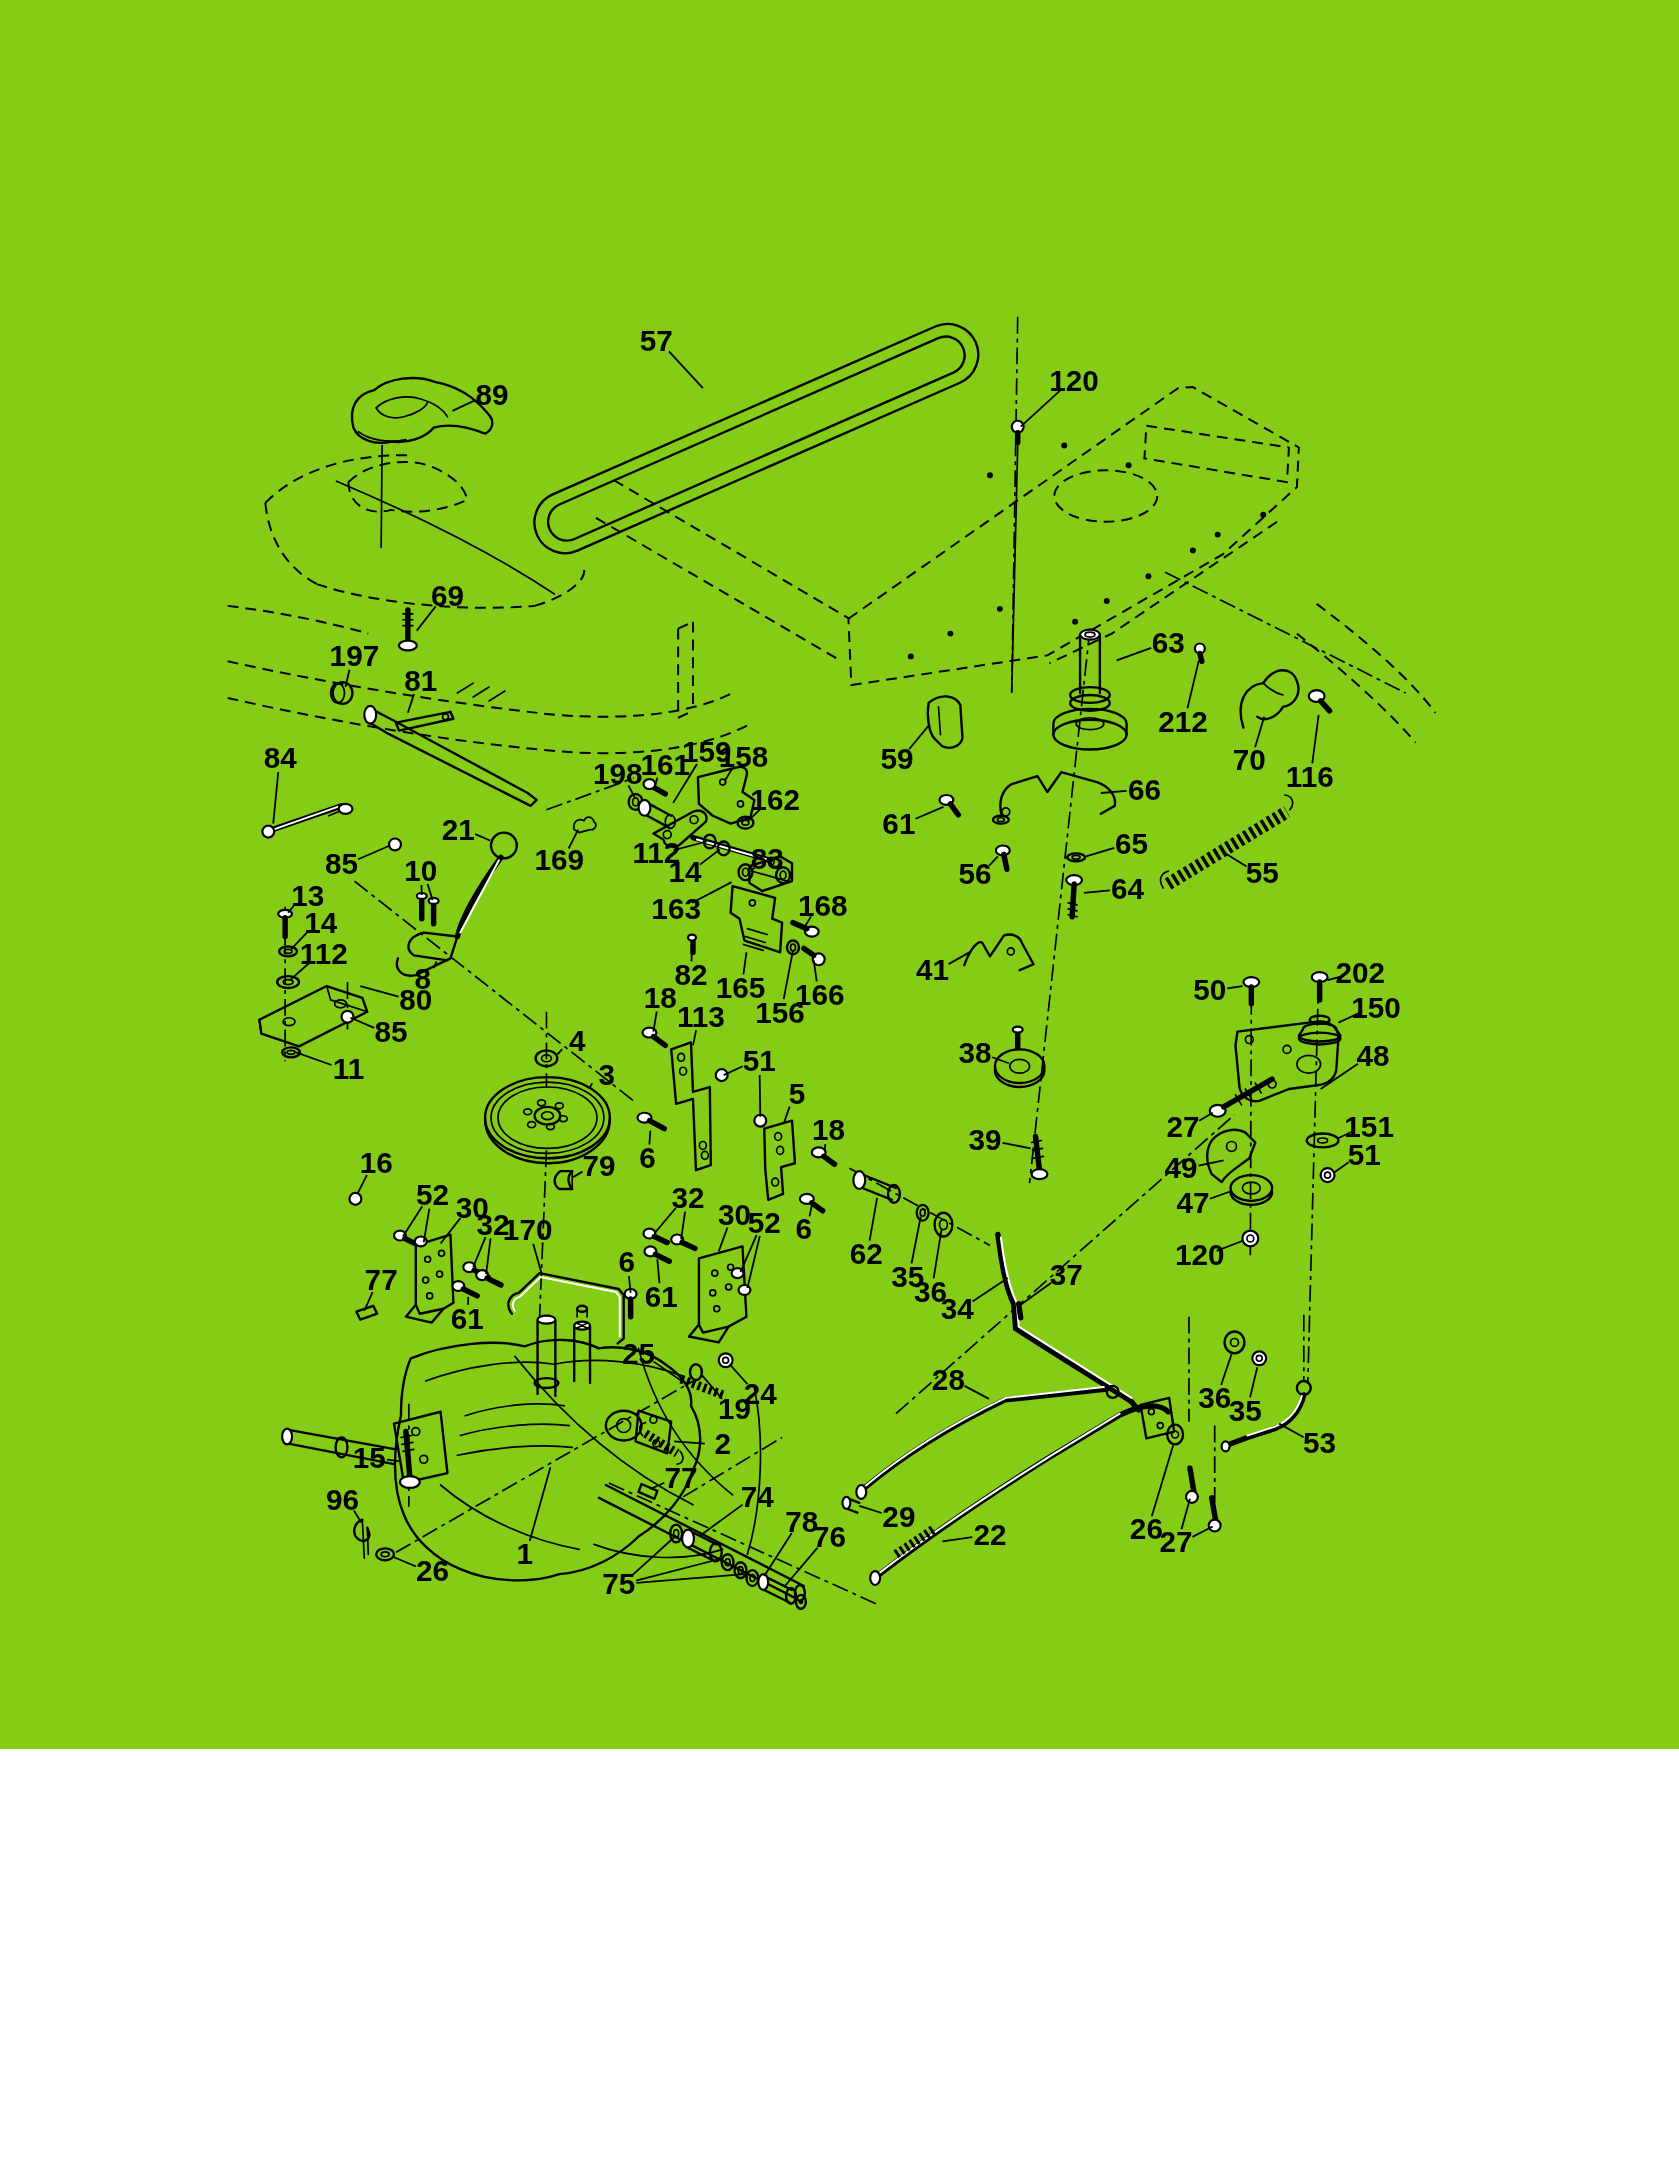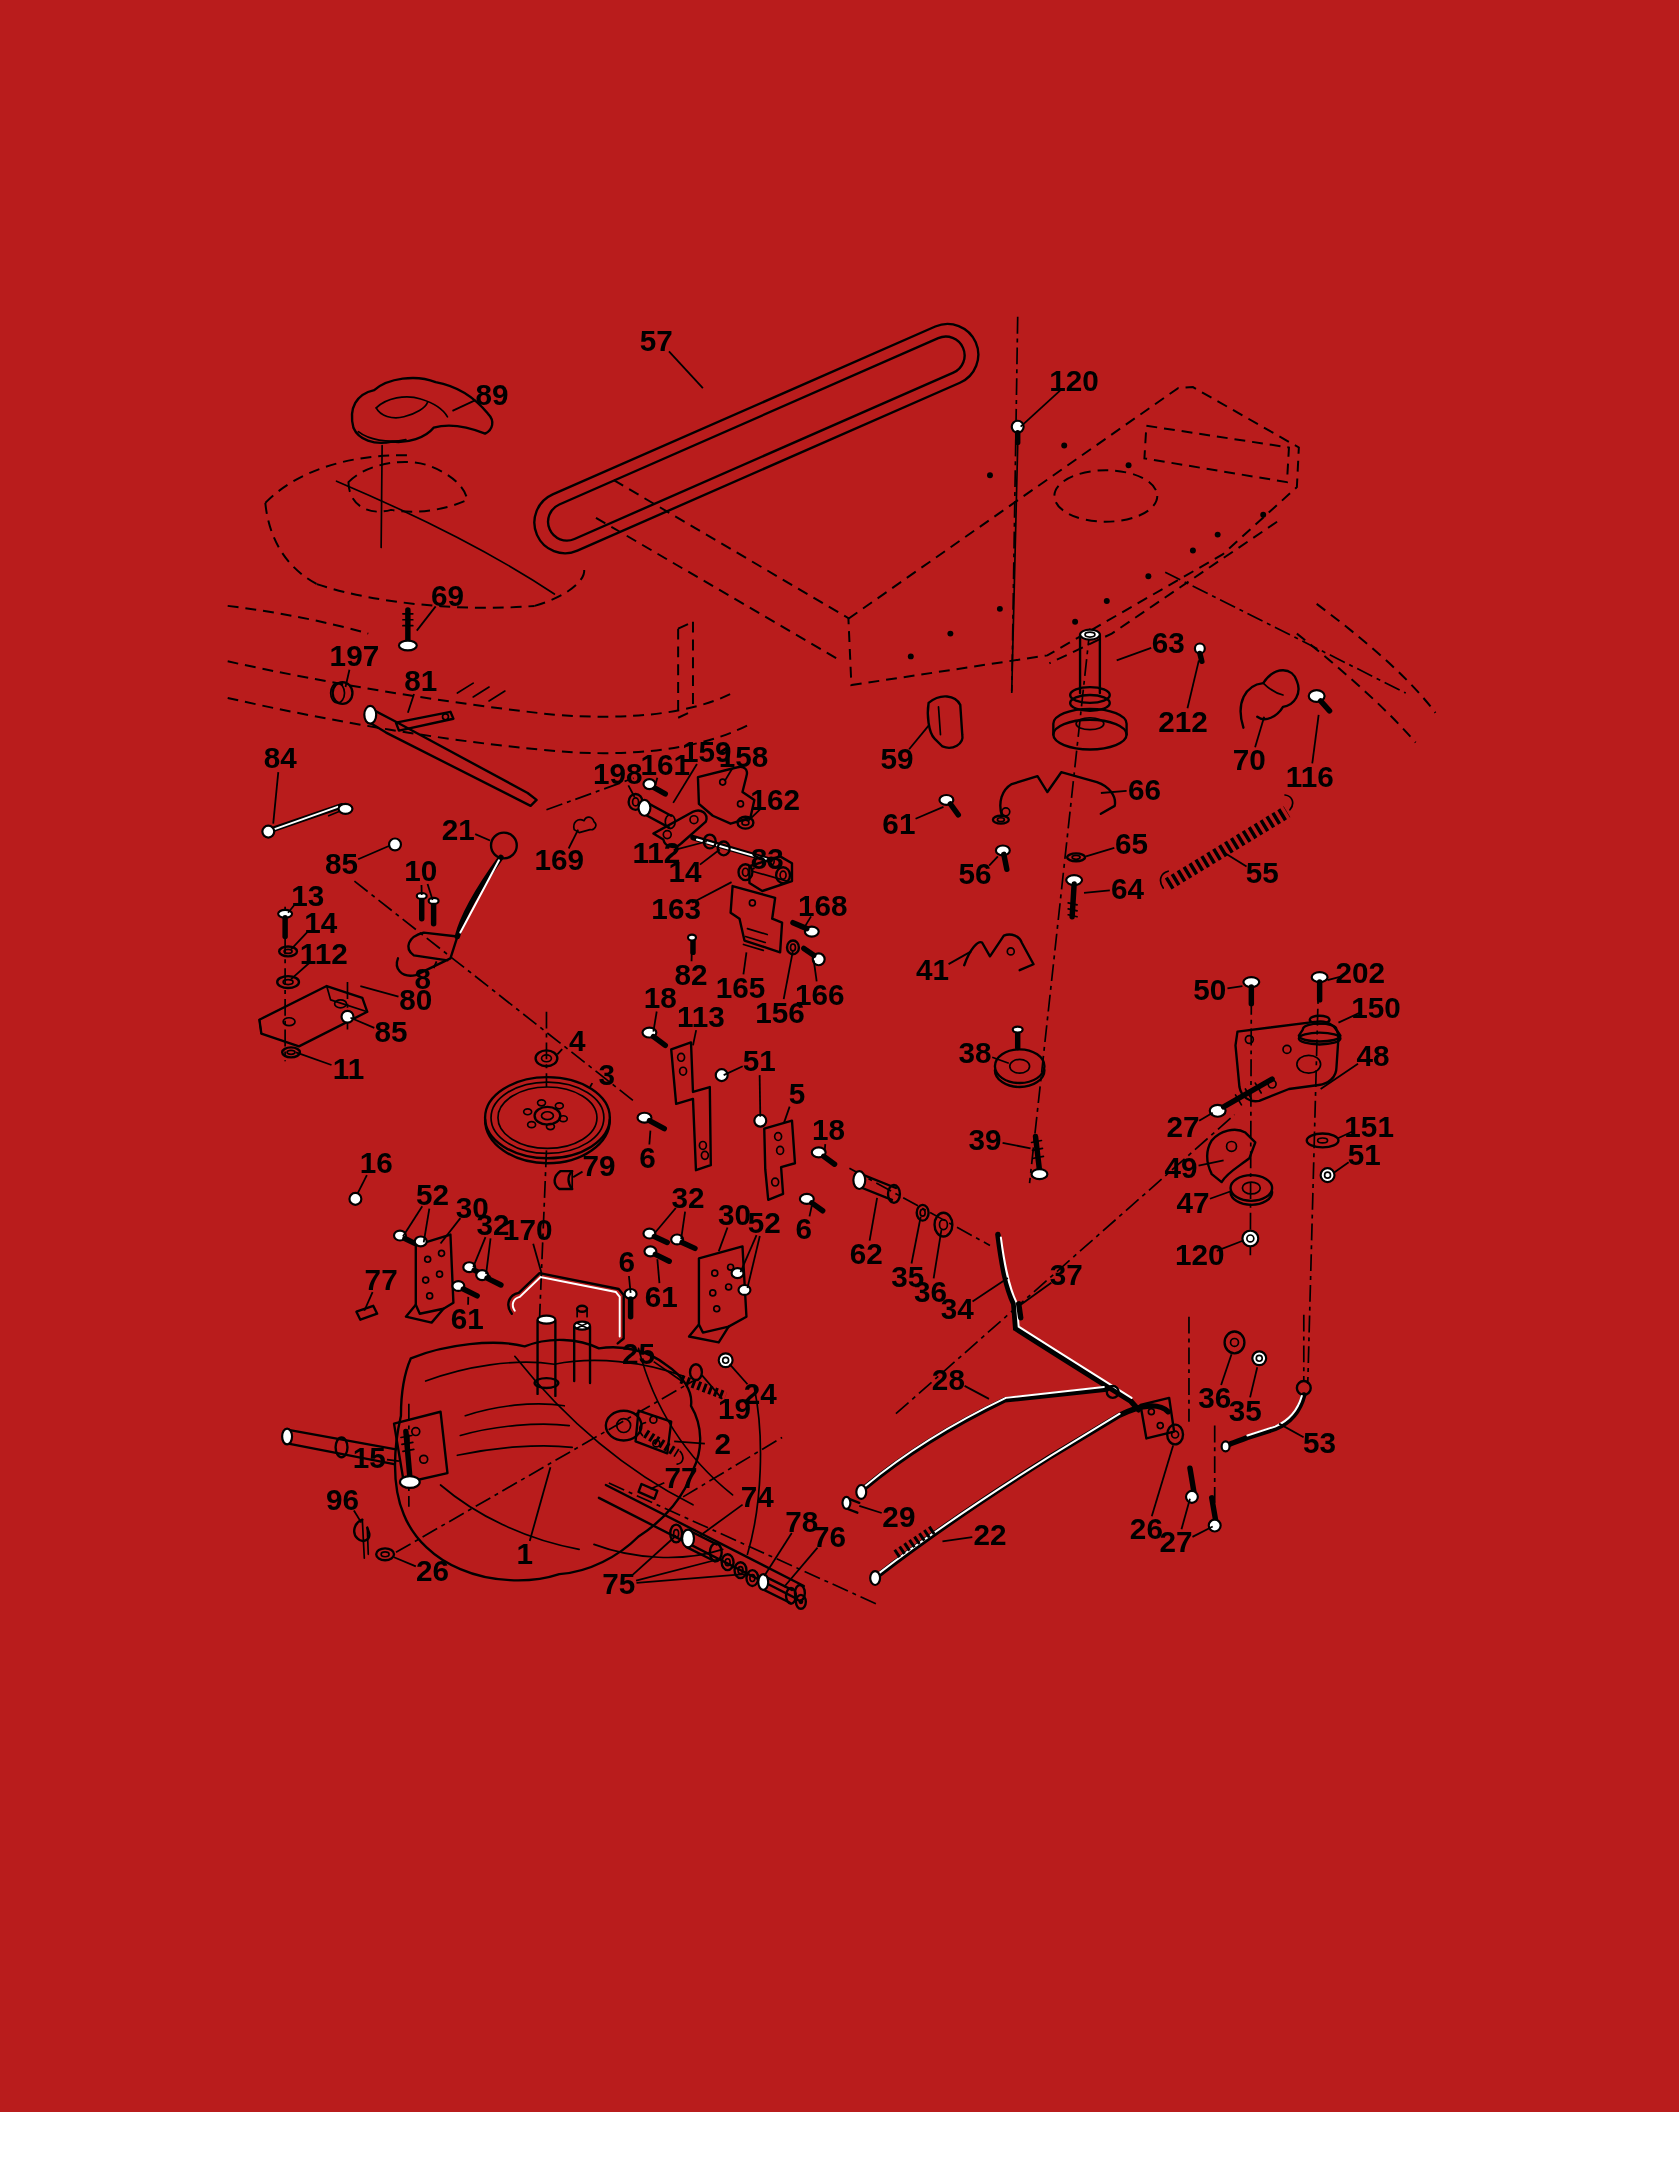--- a/index.html
+++ b/index.html
@@ -1,16 +1,16 @@
 <!DOCTYPE html>
 <html><head>
 <meta charset="utf-8">
 <style>
   html,body{margin:0;padding:0;background:#fff;}
-  .page{width:1679px;height:2112px;background:#b91c1c;position:relative;font-family:"Liberation Sans",sans-serif;}
+  .page{width:1679px;height:1749px;background:#84cc16;position:relative;font-family:"Liberation Sans",sans-serif;}
   svg{display:block}
   .ln{stroke:#000;fill:none;stroke-width:2.4;stroke-linecap:round;stroke-linejoin:round}
   .tn{stroke:#000;fill:none;stroke-width:1.7;stroke-linecap:round;stroke-linejoin:round}
   .thk{stroke:#000;fill:none;stroke-width:5.5;stroke-linecap:round}
   .whc{stroke:#fff;fill:none;stroke-width:2;stroke-linecap:round}
   .dsh{stroke:#000;fill:none;stroke-width:2;stroke-dasharray:11 7;stroke-linecap:butt}
   .cl{stroke:#000;fill:none;stroke-width:1.7;stroke-dasharray:17 5 4 5}
   .spr{stroke:#000;fill:none;stroke-width:13;stroke-dasharray:3.5 3.5}
   .spr2{stroke:#000;fill:none;stroke-width:9;stroke-dasharray:3 3}
   .dot{fill:#000;stroke:none}

